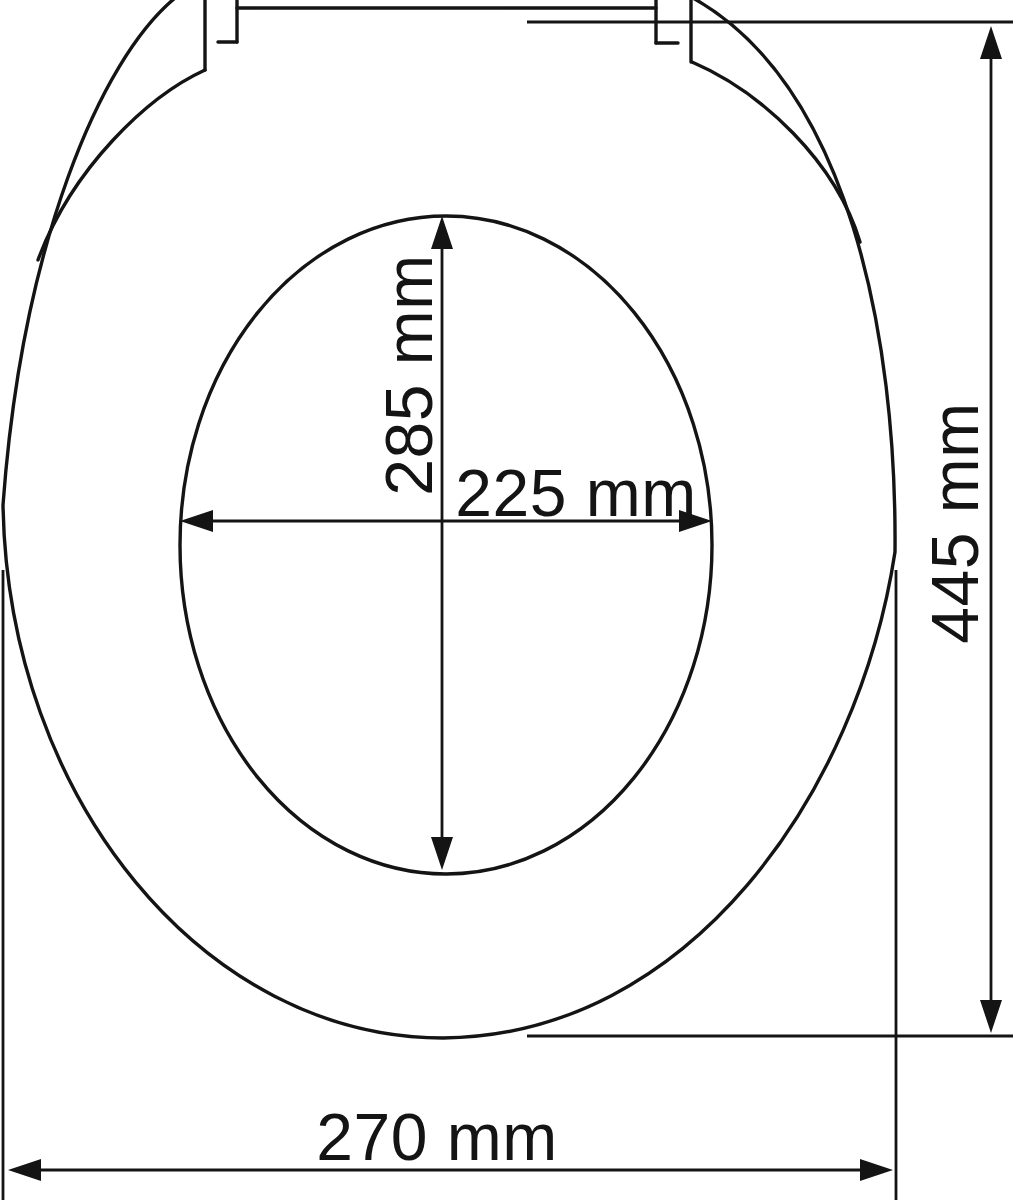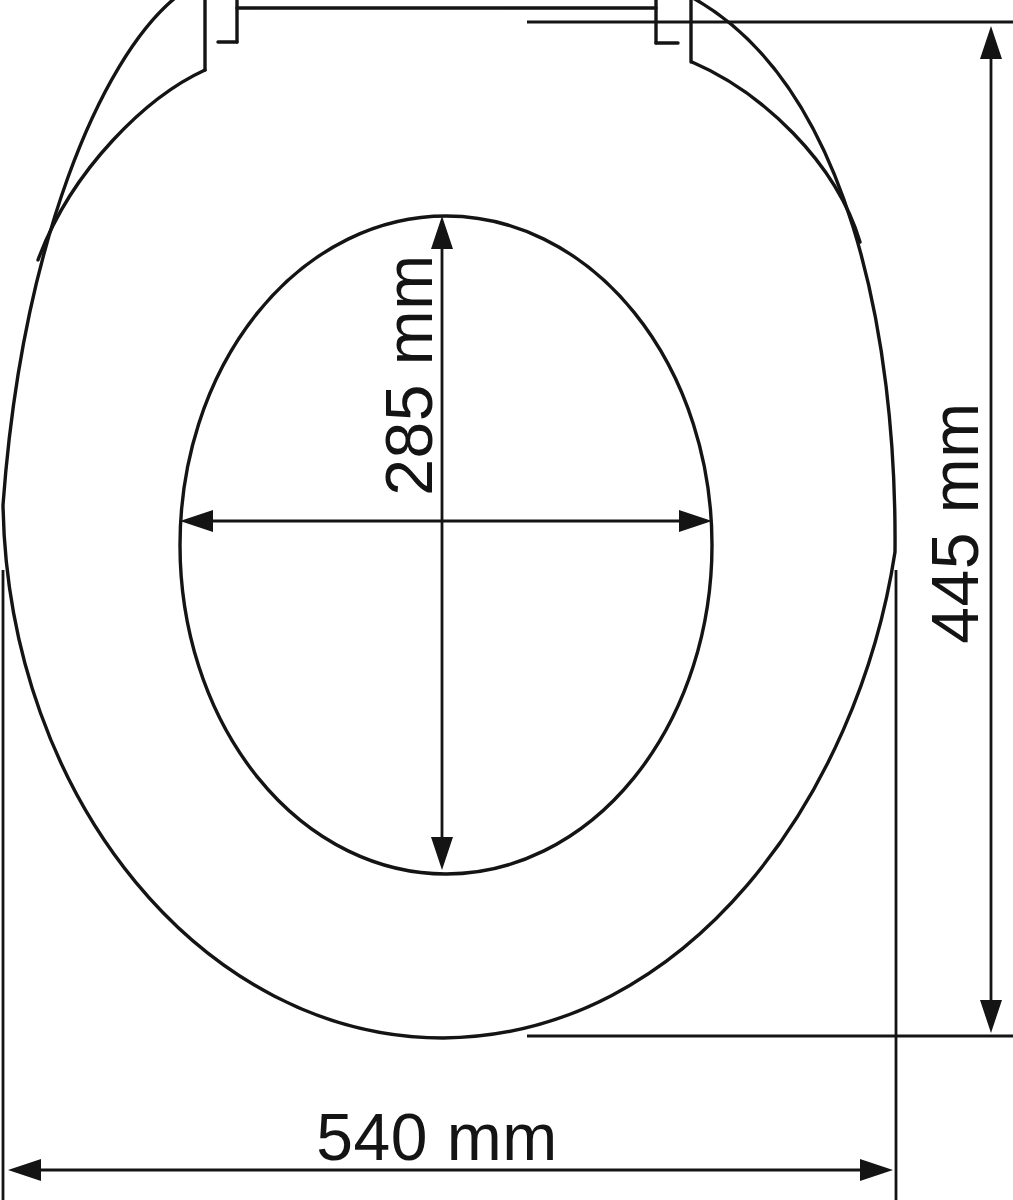--- a/index.html
+++ b/index.html
@@ -82,18 +82,19 @@
       <polygon points="712,521 679,510 679,532"></polygon>
       <polygon points="991,26 980,59 1002,59"></polygon>
       <polygon points="991,1033 980,1000 1002,1000"></polygon>
       <polygon points="8,1170 41,1159 41,1181"></polygon>
       <polygon points="893,1170 860,1159 860,1181"></polygon>
     </g>
   </svg>
 
   <div class="dim-label vertical" style="left:409px; top:375px;">285 mm</div>
 
+  <div class="dim-label" style="left:576px; top:493px;">225 mm</div>
 
   <div class="dim-label vertical" style="left:955px; top:523px;">445 mm</div>
 
-  <div class="dim-label" style="left:437px; top:1137px;">540 mm</div>
+  <div class="dim-label" style="left:437px; top:1137px;">270 mm</div>
 
 </div>
 
 </body></html>

